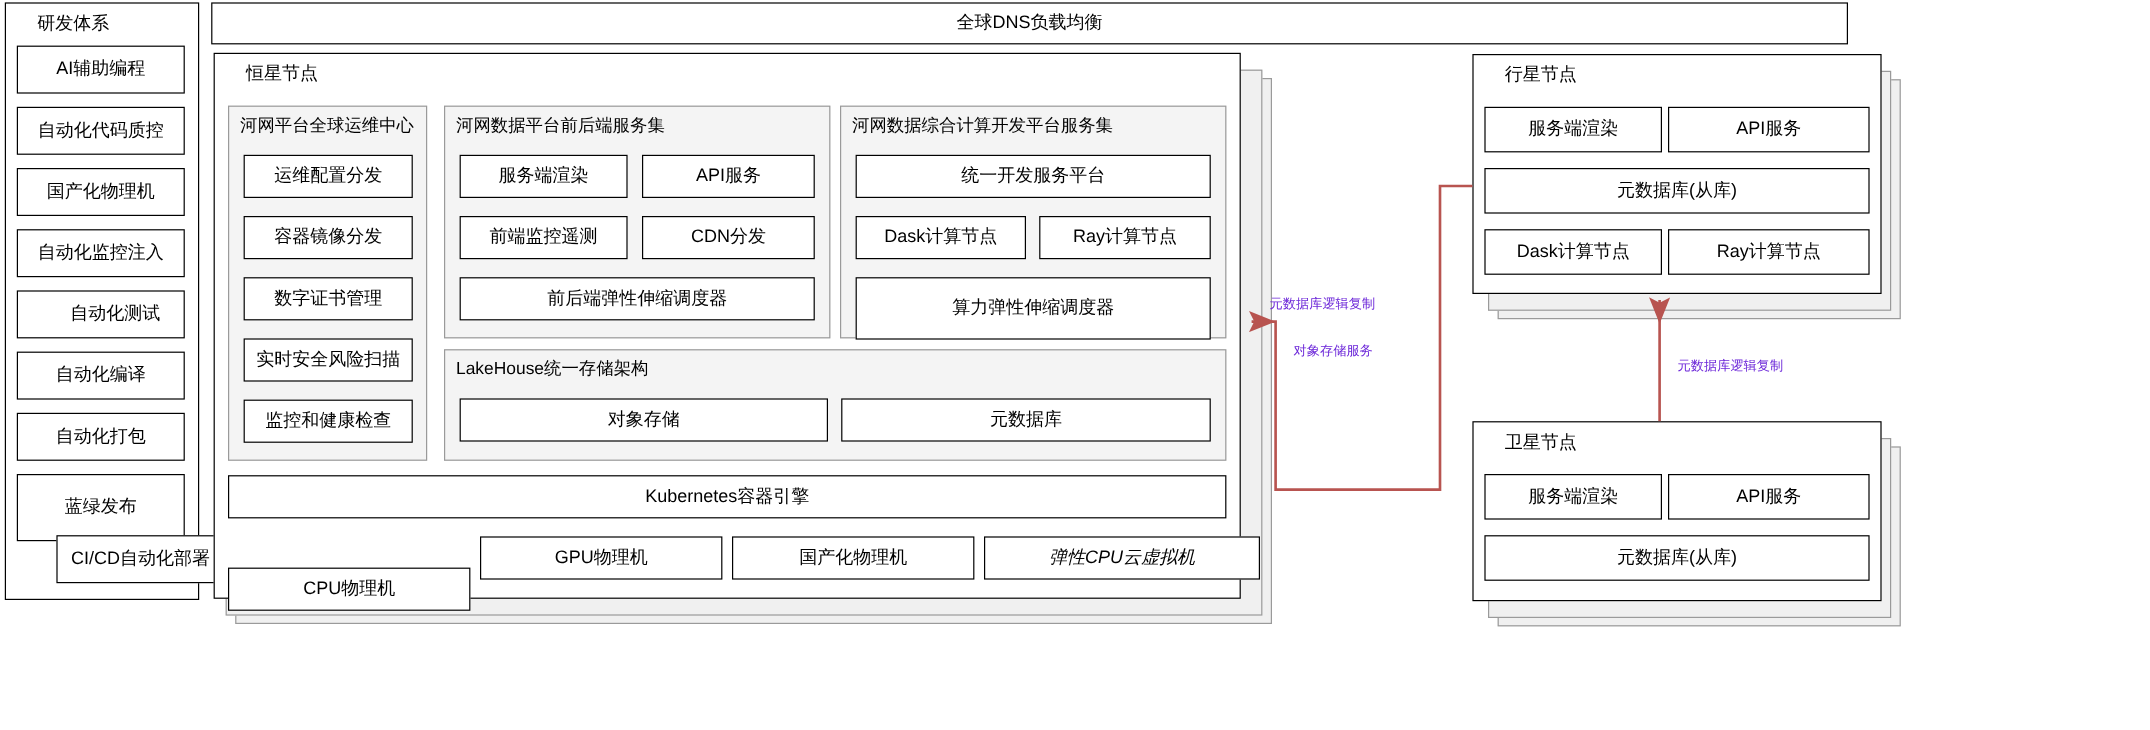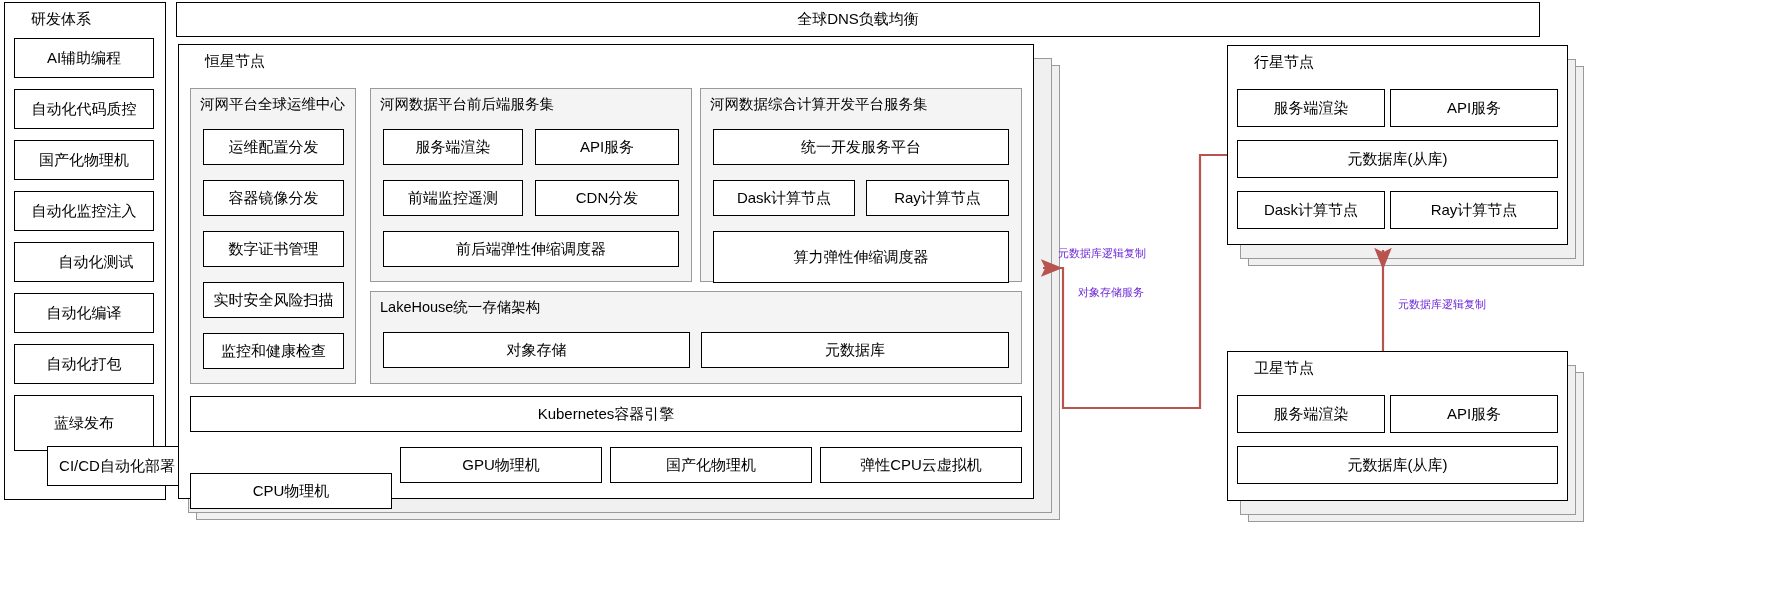--- a/index.html
+++ b/index.html
@@ -140,21 +140,21 @@
 
 <div class="abs box" style="left:190px;top:473px;width:202px;height:36px;">
     <span>CPU物理机</span>
   </div>
 <div class="abs box" style="left:400px;top:447px;width:202px;height:36px;">
     <span>GPU物理机</span>
   </div>
 <div class="abs box" style="left:610px;top:447px;width:202px;height:36px;">
     <span>国产化物理机</span>
   </div>
-<div class="abs box" style="left:820px;top:447px;width:202px;height:36px;">
+<div class="abs box" style="left:820px;top:447px;width:230px;height:36px;font-style:italic;">
     <span>弹性CPU云虚拟机</span>
   </div>
 
 <div class="abs stack" style="left:1248px;top:66px;width:336px;height:200px;"></div>
 <div class="abs stack" style="left:1240px;top:59px;width:336px;height:200px;"></div>
 <div class="abs panel" style="left:1227px;top:45px;width:341px;height:200px;">
   <div class="ptitle">行星节点</div>
 </div>
 <div class="abs box" style="left:1237px;top:89px;width:148px;height:38px;">
     <span>服务端渲染</span>

